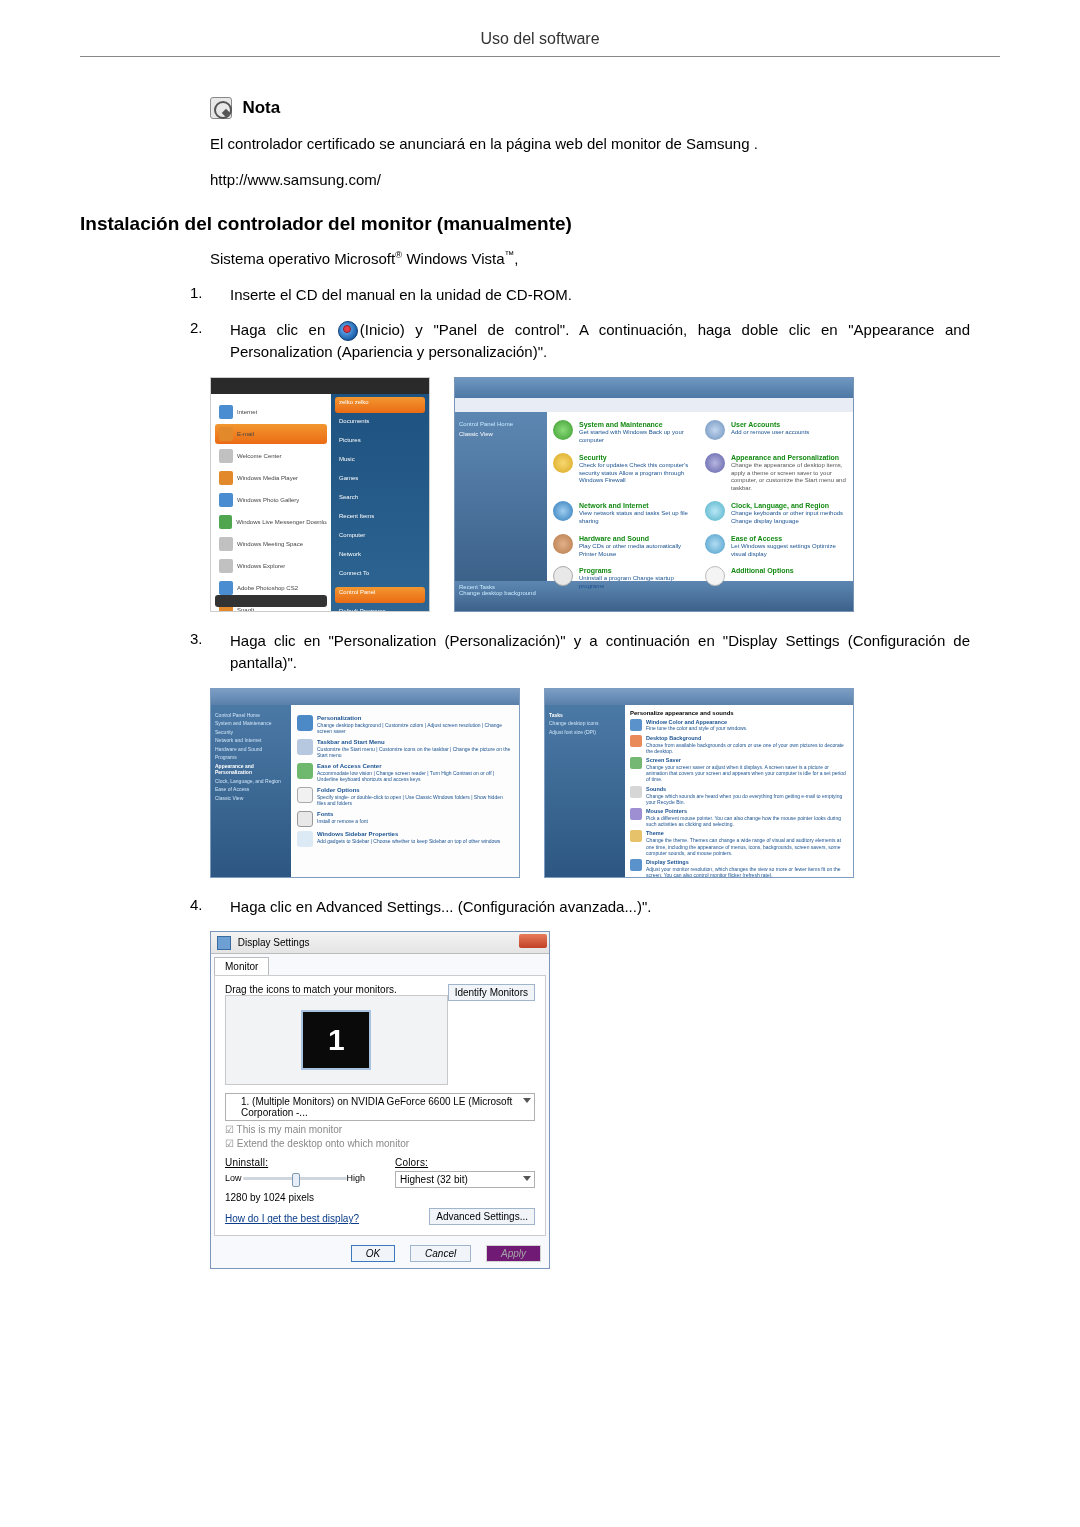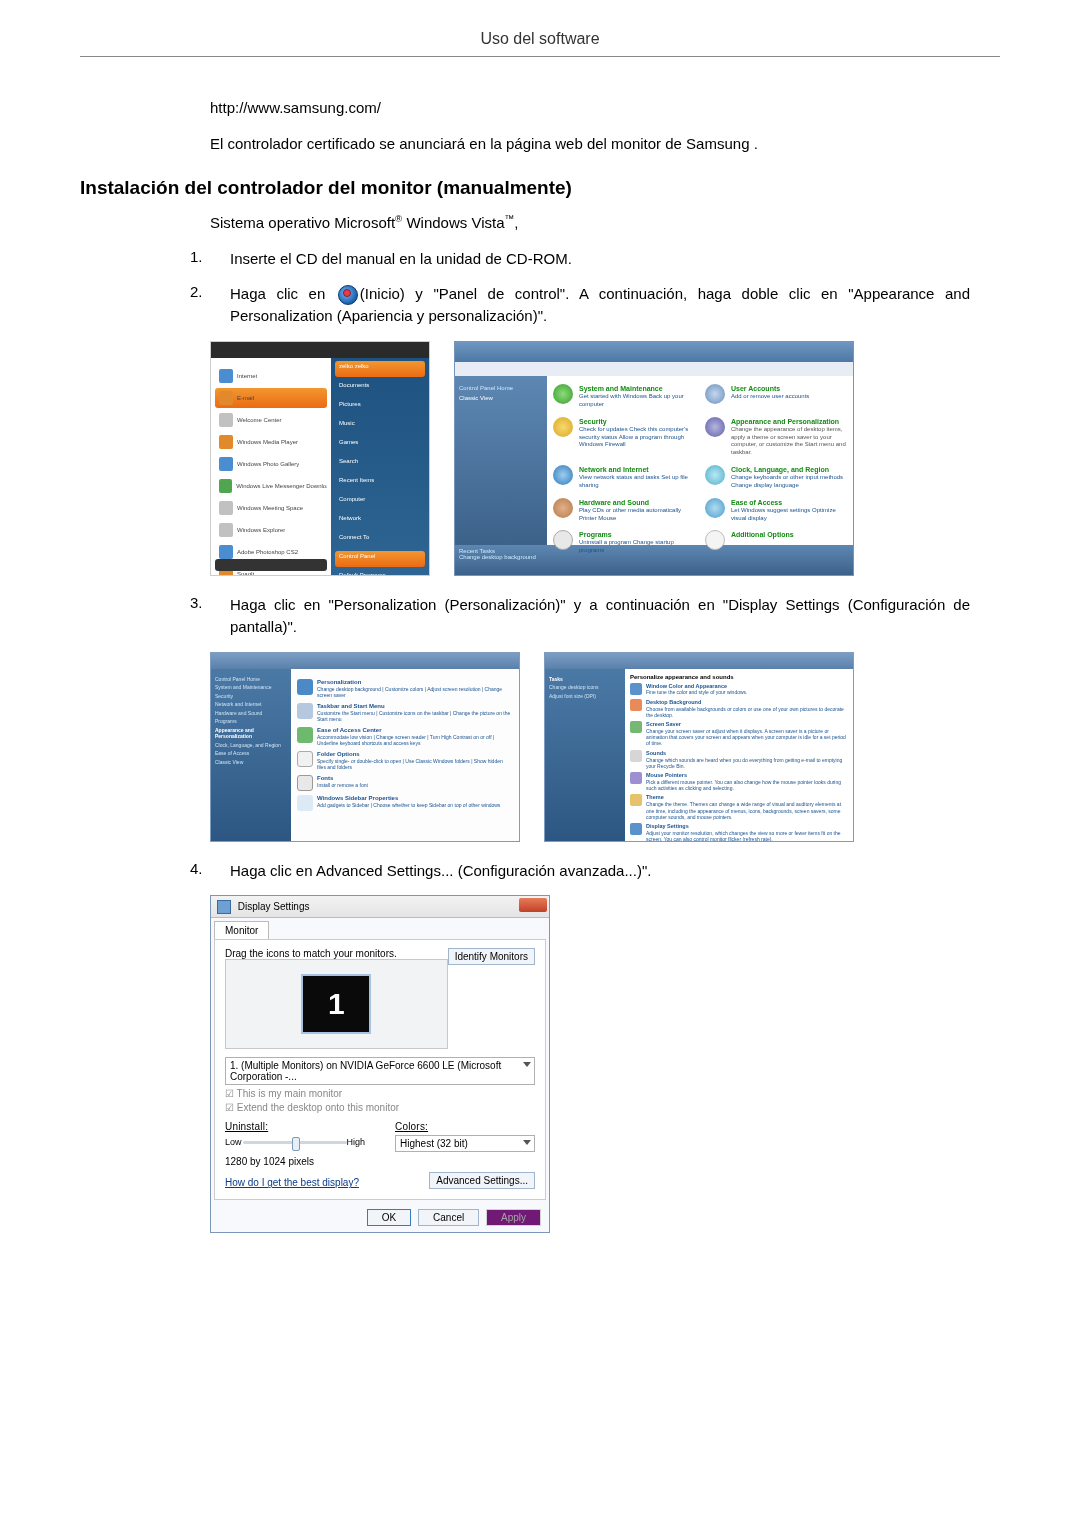--- a/index.html
+++ b/index.html
@@ -190,49 +190,53 @@
     .display-settings { width: 340px; border:1px solid #7b96b9; background:#f7f9fc; font-size:10px;}
     .ds-title{height:22px; background:linear-gradient(#f3f3f3,#e4e4e4); border-bottom:1px solid #bbb; position:relative; padding:4px 6px;}
     .ds-title-ico{display:inline-block; width:14px; height:14px; background:#6fa0d4; border:1px solid #3a6ba0; vertical-align:middle; margin-right:4px;}
     .ds-close{position:absolute; right:2px; top:2px; width:28px; height:14px; background:linear-gradient(#e77b5a,#c14127); border-radius:2px;}
     .ds-tab{display:inline-block; padding:3px 10px; border:1px solid #bbb; border-bottom:none; background:#fff; margin-left:3px; font-size:10px;}
     .ds-body{border:1px solid #ccc; margin:0 3px 3px 3px; padding:8px 10px 10px 10px; background:#fff;}
     .ds-drag{font-size:10px; margin-bottom:6px;}
     .ds-identify{float:right; border:1px solid #a0b4cc; background:#f1f5fa; padding:2px 6px; font-size:10px;}
     .ds-monarea{height:90px; border:1px solid #c8c8c8; background:#f1f3f4; display:flex; align-items:center; justify-content:center; margin-bottom:8px;}
     .ds-monitor{width:70px; height:60px; background:#0a0a0a; border:2px solid #a7c3e0; display:flex; align-items:center; justify-content:center; color:#fff; font-size:30px; font-weight:bold;}
-    .ds-dd{width:100%; border:1px solid #b0b0b0; padding:2px 4px; font-size:10px; background:#fff; position:relative;}
+    .ds-dd{width:100%; border:1px solid #b0b0b0; padding:2px 15px; font-size:10px; background:#fff; position:relative;}
     .ds-dd::after{content:""; position:absolute; right:3px; top:4px; border-left:4px solid transparent; border-right:4px solid transparent; border-top:5px solid #555;}
     .ds-check{font-size:10px; color:#888; margin:3px 0;}
     .ds-row{display:flex; gap:30px; margin-top:8px;}
     .ds-col{flex:1;}
     .ds-colh{font-size:10px; text-decoration: underline; margin-bottom:3px; letter-spacing: 0.2px;}
     .ds-slider{position:relative; height:18px;}
     .ds-track{position:absolute; top:6px; left:18px; right:18px; height:3px; background:#cfd6dd; border-radius:2px;}
     .ds-thumb{position:absolute; top:2px; left:48%; width:8px; height:14px; background:#e8eef5; border:1px solid #7c99b8; border-radius:2px;}
     .ds-sl-l{position:absolute; left:0; top:2px; font-size:9px;} .ds-sl-r{position:absolute; right:0; top:2px; font-size:9px;}
     .ds-res{text-align:left; font-size:10px; margin-top:3px;}
     .ds-colors-dd{border:1px solid #b0b0b0; padding:2px 4px; font-size:10px; background:#fff; position:relative;}
     .ds-colors-dd::after{content:""; position:absolute; right:3px; top:4px; border-left:4px solid transparent; border-right:4px solid transparent; border-top:5px solid #555;}
     .ds-link{color:#0a3c8a; text-decoration:underline; font-size:10px; display:block; margin-top:10px;}
     .ds-adv{float:right; border:1px solid #a0b4cc; background:#f1f5fa; padding:2px 6px; font-size:10px; margin-top:-16px;}
     .ds-buttons{text-align:right; padding:6px 8px;}
-    .ds-btn{display:inline-block; border:1px solid #a0b4cc; background:#f1f5fa; padding:2px 14px; font-size:10px; margin-left:4px;}
+    .ds-btn{display:inline-block; border:1px solid #a0b4cc; background:#f1f5fa; padding:2px 14px; font-size:10px; margin-left:12px;font-style:italic;}
     .ds-btn.disabled{color:#a5a5a5; border-color:#d2d2d2; background:#701a75;}
     .ds-btn.primary{border-color:#3a79bb;}
     sup.tm{font-size:0.65em;}
   </style>
 </head>
 <body>
 
 <div class="header-title">Uso del software</div>
 
 <div class="indent-block">
+  <div>
+    <span class="note-icon"></span>
+    <span class="note-label">Nota</span>
+  </div>
+  <p class="para">El controlador certificado se anunciará en la página web del monitor de Samsung .</p>
   <p class="para">http://www.samsung.com/</p>
-  <p class="para">El controlador certificado se anunciará en la página web del monitor de Samsung .</p>
 </div>
 
 <h2 class="section-heading">Instalación del controlador del monitor (manualmente)</h2>
 <p class="subhead">
   <span>Sistema operativo Microsoft</span><sup class="tm">®</sup><span> Windows Vista</span><sup class="tm">™</sup><span>,</span>
 </p>
 
 <div class="steps">
   <div class="step">
     <div class="step-num">1.</div>
@@ -505,21 +509,21 @@
     <div class="ds-body">
       <div>
         <span class="ds-identify">Identify Monitors</span>
         <span class="ds-drag">Drag the icons to match your monitors.</span>
       </div>
       <div class="ds-monarea">
         <div class="ds-monitor">1</div>
       </div>
       <div class="ds-dd">1. (Multiple Monitors) on NVIDIA GeForce 6600 LE (Microsoft Corporation -...</div>
       <div class="ds-check">☑ <span>This is my main monitor</span></div>
-      <div class="ds-check">☑ <span>Extend the desktop onto this monitor</span></div>
+      <div class="ds-check">☑ <span>Extend the desktop onto which monitor</span></div>
       <div class="ds-row">
         <div class="ds-col">
           <div class="ds-colh">Uninstall:</div>
           <div class="ds-slider">
             <span class="ds-sl-l">Low</span>
             <div class="ds-track"></div>
             <div class="ds-thumb"></div>
             <span class="ds-sl-r">High</span>
           </div>
           <div class="ds-res">1280 by 1024 pixels</div>

